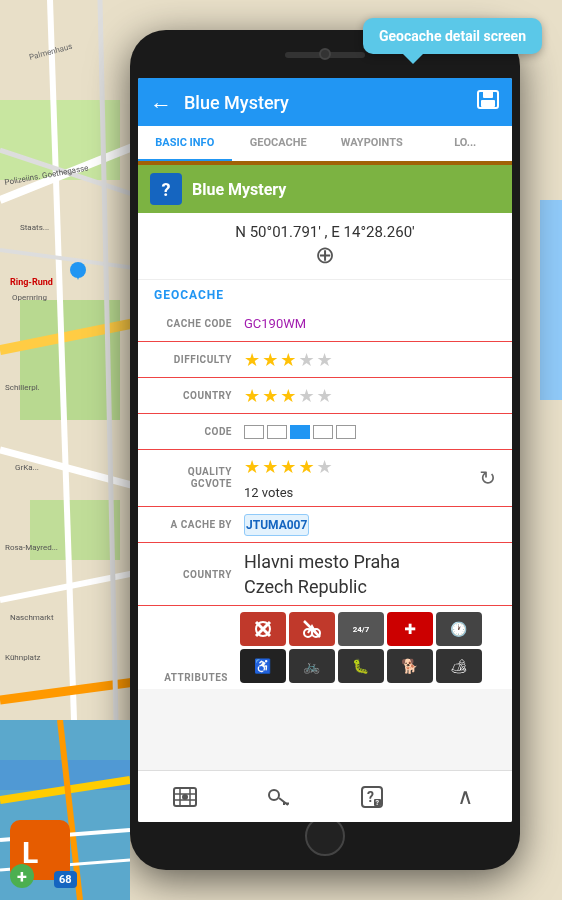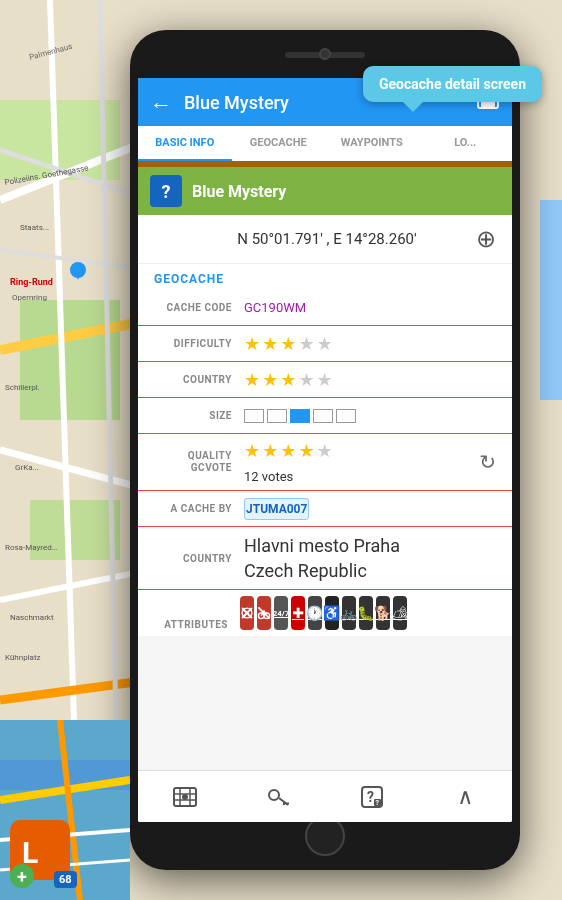--- a/index.html
+++ b/index.html
@@ -37,21 +37,20 @@
       top: 18px;
       right: 20px;
       background: #5bc8e8;
       border-radius: 10px;
       padding: 10px 16px;
       color: white;
       font-size: 14px;
       font-weight: bold;
       z-index: 100;
       box-shadow: 0 2px 8px rgba(0,0,0,0.3);
-      margin-top: 48px;
     }
     .tooltip-bubble::after {
       content: '';
       position: absolute;
       bottom: -10px;
       left: 40px;
       border: 10px solid transparent;
       border-top-color: #5bc8e8;
       border-bottom: 0;
     }
@@ -144,21 +143,21 @@
 
     .header-icon {
       color: white;
       font-size: 20px;
     }
 
     
     .tabs-bar {
       background: white;
       display: flex;
-      border-bottom: 6px solid #a16207;
+      border-bottom: 4px solid #a16207;
       overflow: hidden;
     }
 
     .tab-item {
       flex: 1;
       padding: 10px 4px;
       text-align: center;
       font-size: 11px;
       font-weight: bold;
       color: #999;
@@ -201,20 +200,21 @@
     }
 
     
     .coordinates-row {
       display: flex;
       align-items: center;
       justify-content: space-between;
       padding: 10px 16px;
       background: white;
       border-bottom: 1px solid #eee;
+      flex-direction: column;
     }
 
     .coordinates-text {
       font-size: 15px;
       color: #333;
       text-align: center;
       flex: 1;
     }
 
     .target-icon {
@@ -337,30 +337,29 @@
     }
 
     .attr-icons {
       display: flex;
       flex-wrap: wrap;
       gap: 3px;
       flex: 1;
     }
 
     .attr-icon {
-      width: 14px;
+      width: 46px;
       height: 34px;
       background: #333;
       border-radius: 4px;
       display: flex;
       align-items: center;
       justify-content: center;
       color: white;
       font-size: 14px;
-      text-decoration: underline;
     }
 
     .attr-icon.red-bg { background: #c0392b; }
     .attr-icon.dark-bg { background: #2c3e50; }
 
     
     .bottom-nav {
       position: absolute;
       bottom: 0;
       left: 0; right: 0;
@@ -498,21 +497,21 @@
         <div class="stars">
           <span class="star filled">★</span>
           <span class="star filled">★</span>
           <span class="star half">★</span>
           <span class="star empty">★</span>
           <span class="star empty">★</span>
         </div>
       </div>
 
       <div class="info-row">
-        <span class="info-label">SIZE</span>
+        <span class="info-label">CODE</span>
         <div class="size-indicators">
           <div class="size-box"></div>
           <div class="size-box"></div>
           <div class="size-box filled"></div>
           <div class="size-box"></div>
           <div class="size-box"></div>
         </div>
       </div>
 
       <div class="info-row" style="align-items:center;">

